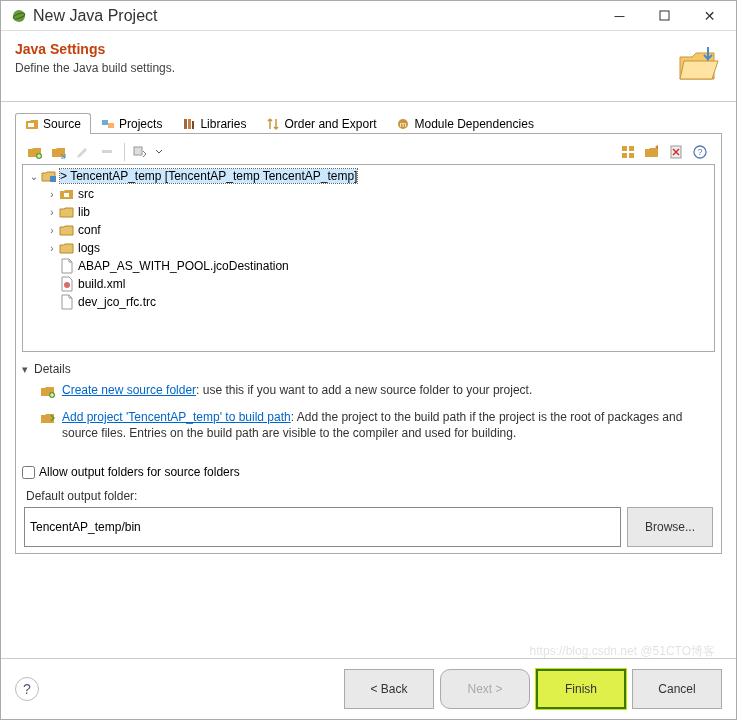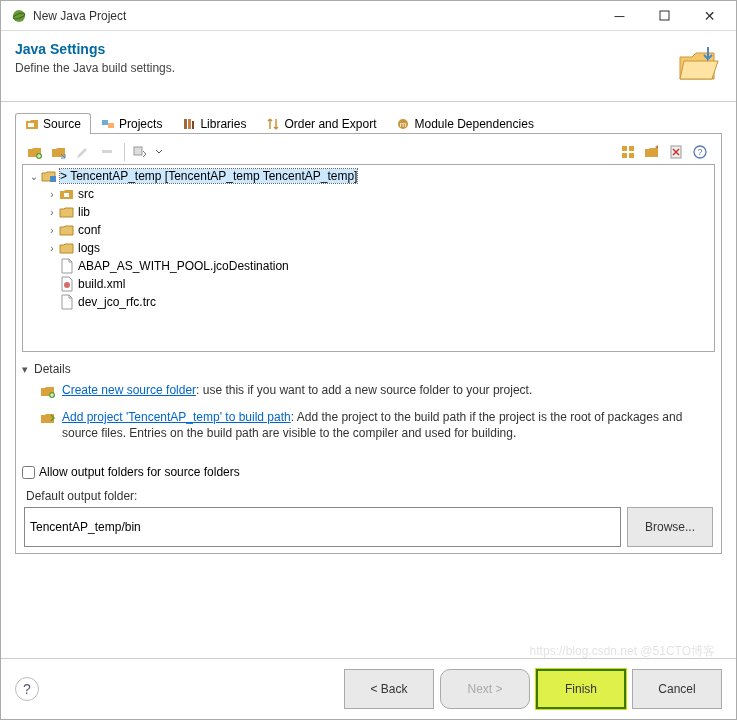--- a/index.html
+++ b/index.html
@@ -1,24 +1,24 @@
 <!DOCTYPE html>
 <html><head>
 <meta charset="utf-8">
 <style>
 * { box-sizing: border-box; font-family: "Segoe UI", Tahoma, sans-serif; }
 body { margin: 0; background: #f0f0f0; width: 737px; height: 720px; overflow: hidden; }
 .window { width: 737px; height: 720px; background: #fff; border: 1px solid #aaa; display: flex; flex-direction: column; }
 .titlebar { height: 30px; display: flex; align-items: center; padding: 0 4px; border-bottom: 1px solid #ddd; background: #fff; }
 .titlebar .icon { width: 16px; height: 16px; margin: 0 6px; }
-.titlebar .title { flex: 1; font-size: 12px; color: #333; }
+.titlebar .title { flex: 1; font-size: 16px; color: #333; }
 .titlebar .winbtn { width: 45px; height: 28px; display: flex; align-items: center; justify-content: center; font-size: 14px; color: #333; }
 .header { padding: 10px 14px 12px 14px; display: flex; border-bottom: 1px solid #ccc; background: #fff; }
 .header-text { flex: 1; }
-.header h1 { margin: 0 0 4px 0; font-size: 14px; font-weight: bold; color: #0369a1; }
+.header h1 { margin: 0 0 4px 0; font-size: 14px; font-weight: bold; color: #c2410c; }
 .header p { margin: 0; font-size: 12px; color: #444; }
 .header-icon { width: 48px; height: 48px; }
 .main { flex: 1; padding: 10px 14px; display: flex; flex-direction: column; overflow: hidden; }
 .tabs { display: flex; border-bottom: 1px solid #aaa; font-size: 12px; position: relative; }
 .tab { padding: 3px 9px; display: flex; align-items: center; gap: 4px; border: 1px solid transparent; border-bottom: none; cursor: default; position: relative; top: 1px; }
 .tab.active { background: #fff; border-color: #aaa; border-top-left-radius: 3px; border-top-right-radius: 3px; z-index: 2; }
 .tab .ticon { width: 14px; height: 14px; }
 .tab-area { border: 1px solid #aaa; border-top: none; padding: 6px; display: flex; flex-direction: column; }
 .toolbar { display: flex; align-items: center; height: 24px; padding: 2px; }
 .toolbar .tbtn { width: 22px; height: 22px; display: flex; align-items: center; justify-content: center; margin-right: 2px; }

